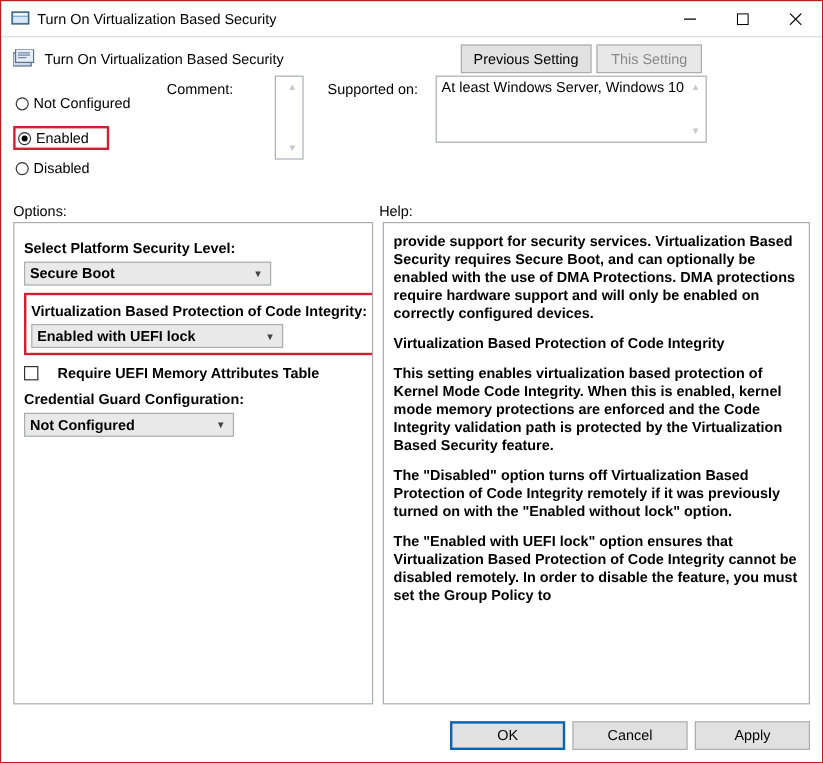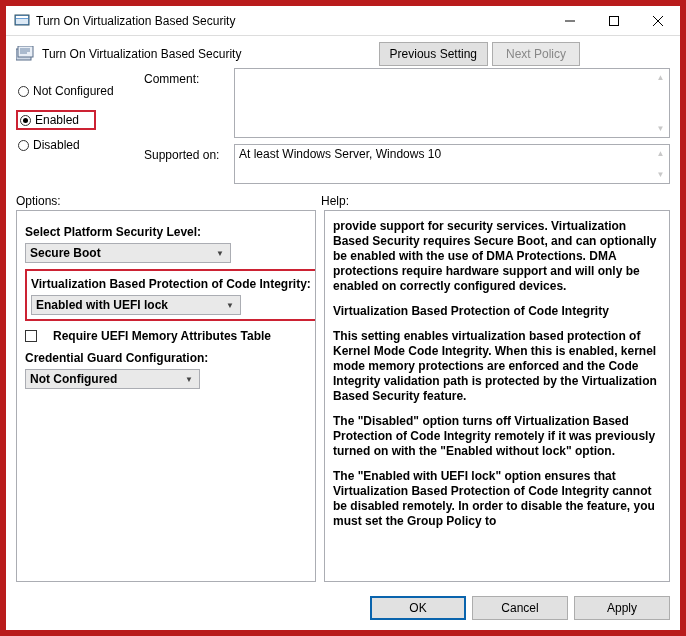--- a/index.html
+++ b/index.html
@@ -6,21 +6,21 @@
   body {
     margin: 0;
     font-family: "Segoe UI", Tahoma, sans-serif;
     font-size: 12px;
     background: #fff;
     color: #000;
   }
   .window {
     width: 686px;
     height: 636px;
-    border: 6px solid #b91c1c;
+    border: 1px solid #b91c1c;
     display: flex;
     flex-direction: column;
     background: #fff;
   }
   .titlebar {
     height: 30px;
     display: flex;
     align-items: center;
     border-bottom: 1px solid #ddd;
     padding: 0 0 0 8px;
@@ -104,23 +104,22 @@
   }
   .radio.checked::after {
     content: '';
     width: 5px; height: 5px;
     border-radius: 50%;
     background: #000;
   }
   .field-col {
     flex: 1;
     display: flex;
-    flex-direction: column;
-    gap: 6px;
-    justify-content: flex-end;
+    flex-direction: row;
+    gap: 20px;
   }
   .field-row {
     display: flex;
     gap: 6px;
   }
   .field-row label {
     width: 84px;
     padding-top: 4px;
   }
   .ml-textbox {
@@ -128,21 +127,21 @@
     border: 1px solid #abadb3;
     background: #fff;
     height: 70px;
     position: relative;
     padding: 2px 18px 2px 4px;
   }
   .sup-textbox {
     flex: 1;
     border: 1px solid #abadb3;
     background: #fff;
-    height: 40px;
+    height: 56px;
     padding: 2px 18px 2px 4px;
     position: relative;
     font-size: 12px;
   }
   .faux-scroll {
     position: absolute;
     right: 0; top: 0; bottom: 0;
     width: 17px;
     display: flex;
     flex-direction: column;
@@ -276,21 +275,21 @@
         <rect x="0" y="3" width="15" height="11" fill="#cfd9e6" stroke="#5a6f8a"></rect>
         <rect x="2" y="0" width="15" height="11" fill="#e8eef6" stroke="#5a6f8a"></rect>
         <line x1="4" y1="3" x2="14" y2="3" stroke="#6c86a6"></line>
         <line x1="4" y1="5" x2="14" y2="5" stroke="#6c86a6"></line>
         <line x1="4" y1="7" x2="11" y2="7" stroke="#6c86a6"></line>
       </svg>
     </span>
     <span>Turn On Virtualization Based Security</span>
     <div class="navbtns">
       <button class="gbtn">Previous Setting</button>
-      <button class="gbtn disabled">Next Policy</button>
+      <button class="gbtn disabled">This Setting</button>
     </div>
   </div>
 
   <div class="upper">
     <div class="radio-col">
       <div class="radio-row">
         <span class="radio"></span>
         <span>Not Configured</span>
       </div>
       <div class="radio-row bordered">

